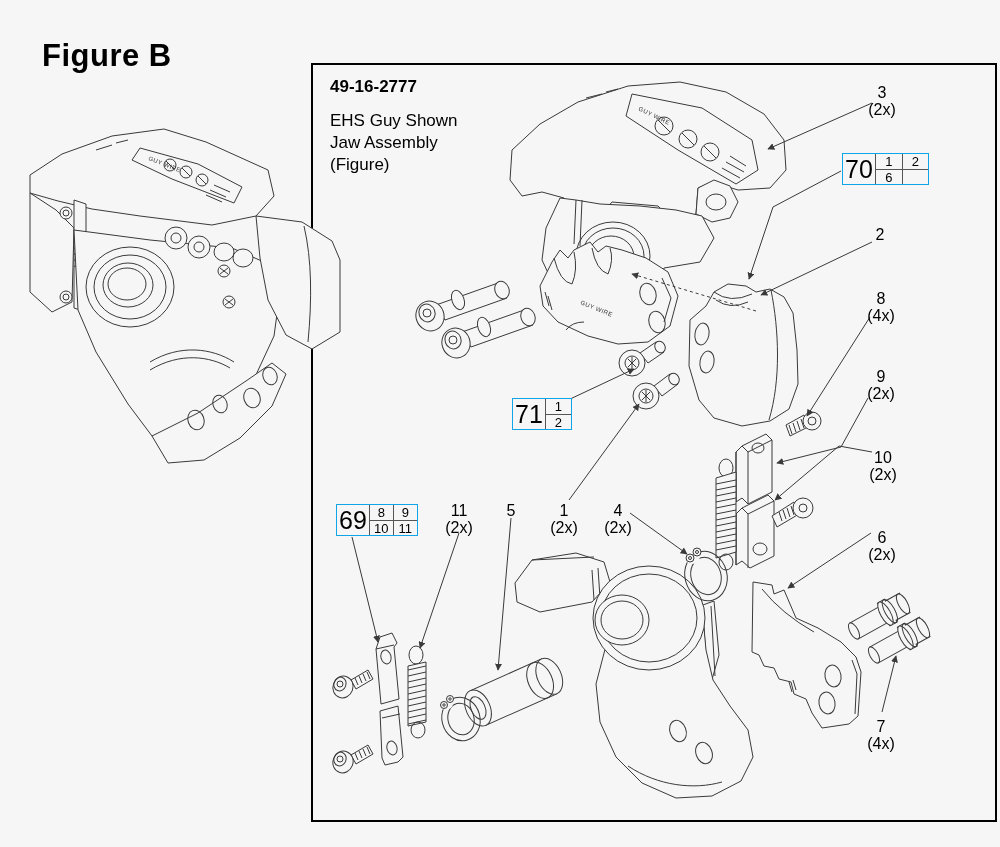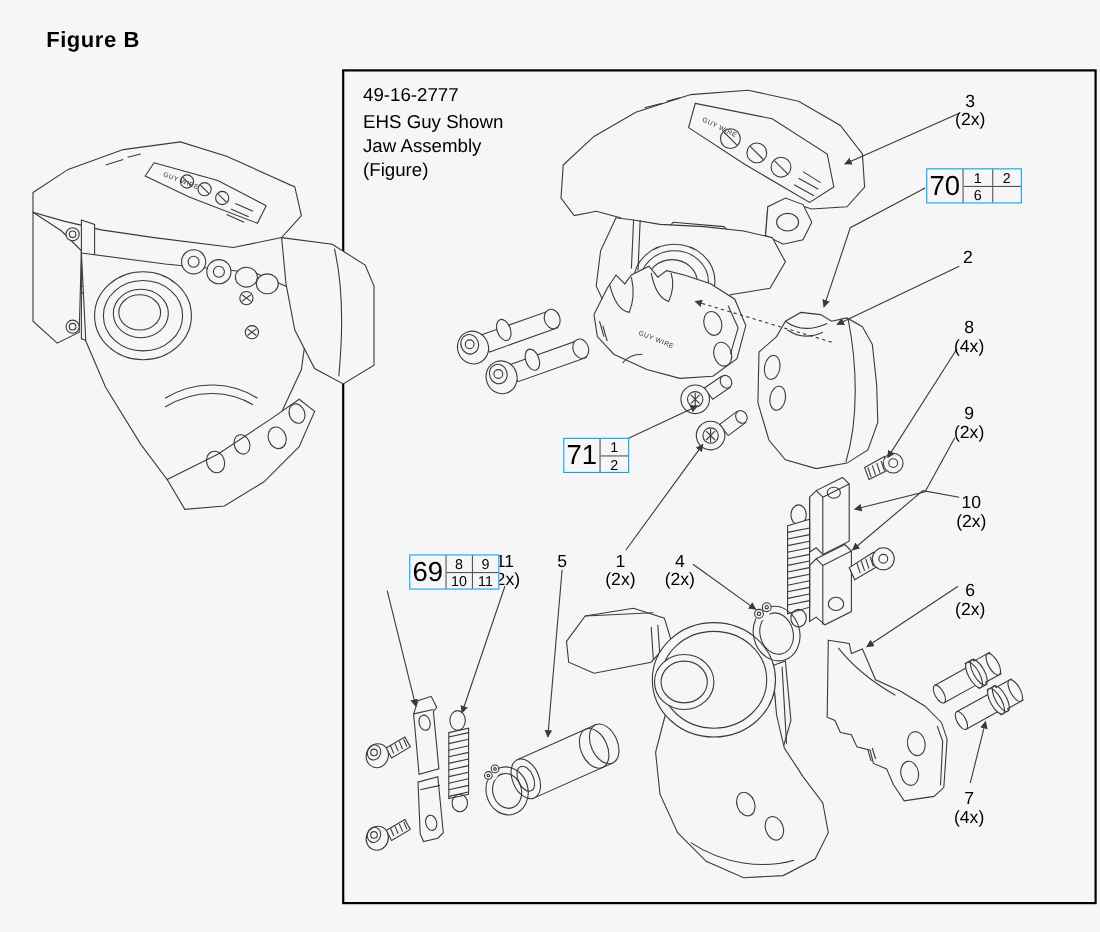--- a/index.html
+++ b/index.html
@@ -1,20 +1,20 @@
 <!DOCTYPE html>
 <html><head>
 <meta charset="utf-8">
 <style>
   html,body{margin:0;padding:0;}
   .page{position:relative;width:1000px;height:847px;background:#f6f6f6;font-family:"Liberation Sans",sans-serif;color:#000;overflow:hidden;}
-  .figure-title{position:absolute;left:42px;top:26px;font-size:20px;font-weight:bold;letter-spacing:0.5px;}
+  .figure-title{position:absolute;left:42px;top:38px;font-size:31px;font-weight:bold;letter-spacing:0.5px;}
   .diagram-box{position:absolute;left:311px;top:63px;width:686px;height:759px;border:2px solid #000;box-sizing:border-box;background:transparent;}
   .title-block{position:absolute;left:330px;top:76px;font-size:17px;line-height:22px;}
-  .title-block .pn{font-weight:normal;font-size:17px;margin-bottom:2px;}
+  .title-block .pn{font-weight:bold;font-size:17px;margin-bottom:12px;}
   .callout{position:absolute;transform:translateX(-50%);text-align:center;font-size:16px;line-height:17px;width:60px;}
   .refbox{position:absolute;display:flex;border:1px solid #0ea5e9;background:#f6f6f6;box-sizing:border-box;}
   .refbox .big{display:flex;align-items:center;justify-content:center;font-size:25px;line-height:25px;padding:0 2px;border-right:1px solid #555;}
   .refbox .grid{display:grid;}
   .refbox .cell{display:flex;align-items:center;justify-content:center;font-size:13px;line-height:13px;border-left:1px solid #555;border-top:1px solid #555;box-sizing:border-box;}
   .refbox .cell.first-col{border-left:none;}
   .refbox .cell.first-row{border-top:none;}
   svg.art{position:absolute;left:0;top:0;pointer-events:none;}
   .ln{stroke:#3a3a3a;stroke-width:1;fill:none;}
   .fl{stroke:#3a3a3a;stroke-width:1;fill:#f6f6f6;}
@@ -357,21 +357,21 @@
   </div>
 
   <div class="refbox" style="left:512px;top:398px;height:32px;">
     <div class="big">71</div>
     <div class="grid" style="grid-template-columns:25px;grid-template-rows:15px 15px;">
       <div class="cell first-col first-row">1</div>
       <div class="cell first-col">2</div>
     </div>
   </div>
 
-  <div class="refbox" style="left:336px;top:504px;height:32px;margin-left:36px;">
+  <div class="refbox" style="left:336px;top:504px;height:32px;">
     <div class="big">69</div>
     <div class="grid" style="grid-template-columns:23px 24px;grid-template-rows:15px 15px;">
       <div class="cell first-col first-row">8</div>
       <div class="cell first-row">9</div>
       <div class="cell first-col">10</div>
       <div class="cell">11</div>
     </div>
   </div>
 
 </div>

